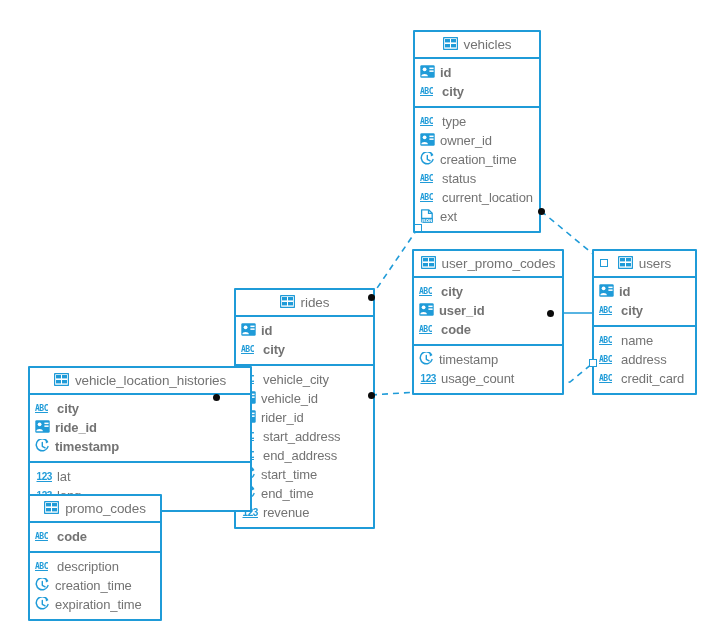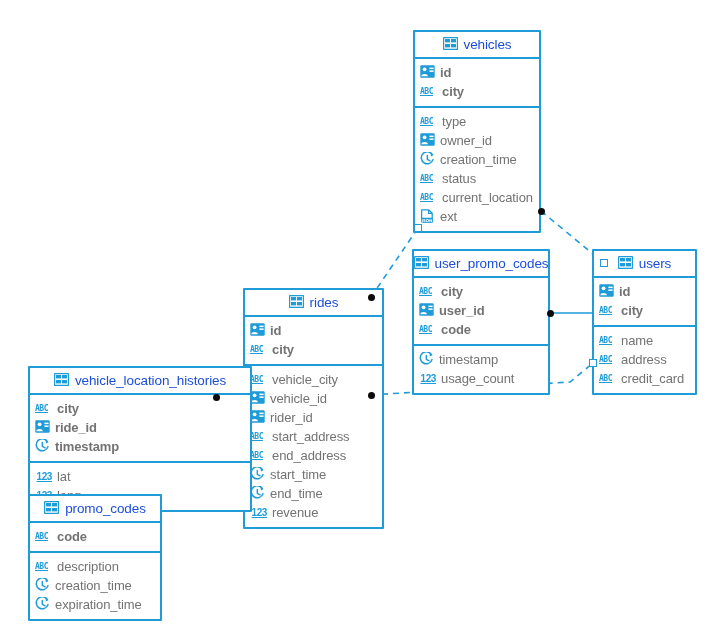--- a/index.html
+++ b/index.html
@@ -41,21 +41,21 @@
     display: flex;
     align-items: center;
     justify-content: center;
     gap: 6px;
     border-bottom: 2px solid #1f9bd8;
     padding: 0 6px;
     background: #ffffff;
   }
   .entity-title {
     font-size: 13.5px;
-    color: #1d4ed8;
+    color: #737373;
     white-space: nowrap;
     letter-spacing: -0.1px;
   }
   .field-group {
     padding: 4px 0 5px 0;
   }
   .field-group + .field-group {
     border-top: 2px solid #1f9bd8;
   }
   .field {
@@ -217,21 +217,21 @@
                 <path d="M1.6 0.8 H8.6 L12.2 4.3 V13.2 H1.6 Z" fill="#ffffff" stroke="#1f9bd8" stroke-width="1.3" stroke-linejoin="round"></path>
                 <path d="M8.5 0.9 V4.4 H12.1" fill="none" stroke="#1f9bd8" stroke-width="1.2"></path>
                 <rect x="1.3" y="8.8" width="11.1" height="4.6" rx="0.6" fill="#1f9bd8"></rect>
                 <text x="6.9" y="12.5" font-size="3.9" font-family="DejaVu Sans, sans-serif" font-weight="bold" fill="#ffffff" text-anchor="middle">JSON</text>
               </svg>
             </span>
             <span class="field-name">ext</span>
           </div>
         </div>
       </div>
-      <div class="entity" style="left: 412px; top: 249px; width: 138px;">
+      <div class="entity" style="left: 412px; top: 249px; width: 152px;">
         <div class="entity-header">
           <span class="ic">
             <svg width="15" height="13" viewBox="0 0 15 13">
               <rect x="0.5" y="0.5" width="14" height="12" rx="1" fill="#ffffff" stroke="#1f9bd8" stroke-width="1.4"></rect>
               <rect x="2" y="2" width="5" height="3.4" fill="#1f9bd8"></rect>
               <rect x="8" y="2" width="5" height="3.4" fill="#1f9bd8"></rect>
               <rect x="2" y="7" width="5" height="3.4" fill="#1f9bd8"></rect>
               <rect x="8" y="7" width="5" height="3.4" fill="#1f9bd8"></rect>
             </svg>
           </span>
@@ -315,21 +315,21 @@
           <div class="field">
             <span class="ic ic-abc">ABC</span>
             <span class="field-name">address</span>
           </div>
           <div class="field">
             <span class="ic ic-abc">ABC</span>
             <span class="field-name">credit_card</span>
           </div>
         </div>
       </div>
-      <div class="entity" style="left: 243px; top: 288px; width: 141px;">
+      <div class="entity" style="left: 234px; top: 288px; width: 141px;">
         <div class="entity-header">
           <span class="ic">
             <svg width="15" height="13" viewBox="0 0 15 13">
               <rect x="0.5" y="0.5" width="14" height="12" rx="1" fill="#ffffff" stroke="#1f9bd8" stroke-width="1.4"></rect>
               <rect x="2" y="2" width="5" height="3.4" fill="#1f9bd8"></rect>
               <rect x="8" y="2" width="5" height="3.4" fill="#1f9bd8"></rect>
               <rect x="2" y="7" width="5" height="3.4" fill="#1f9bd8"></rect>
               <rect x="8" y="7" width="5" height="3.4" fill="#1f9bd8"></rect>
             </svg>
           </span>

